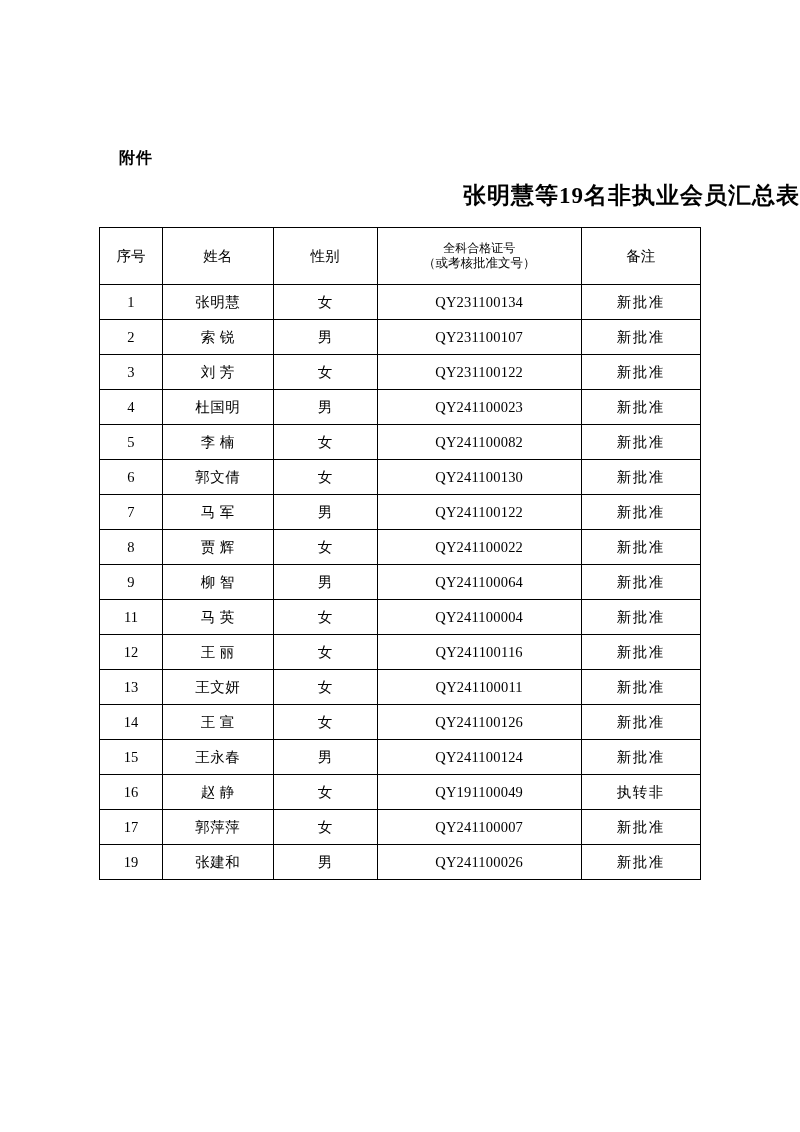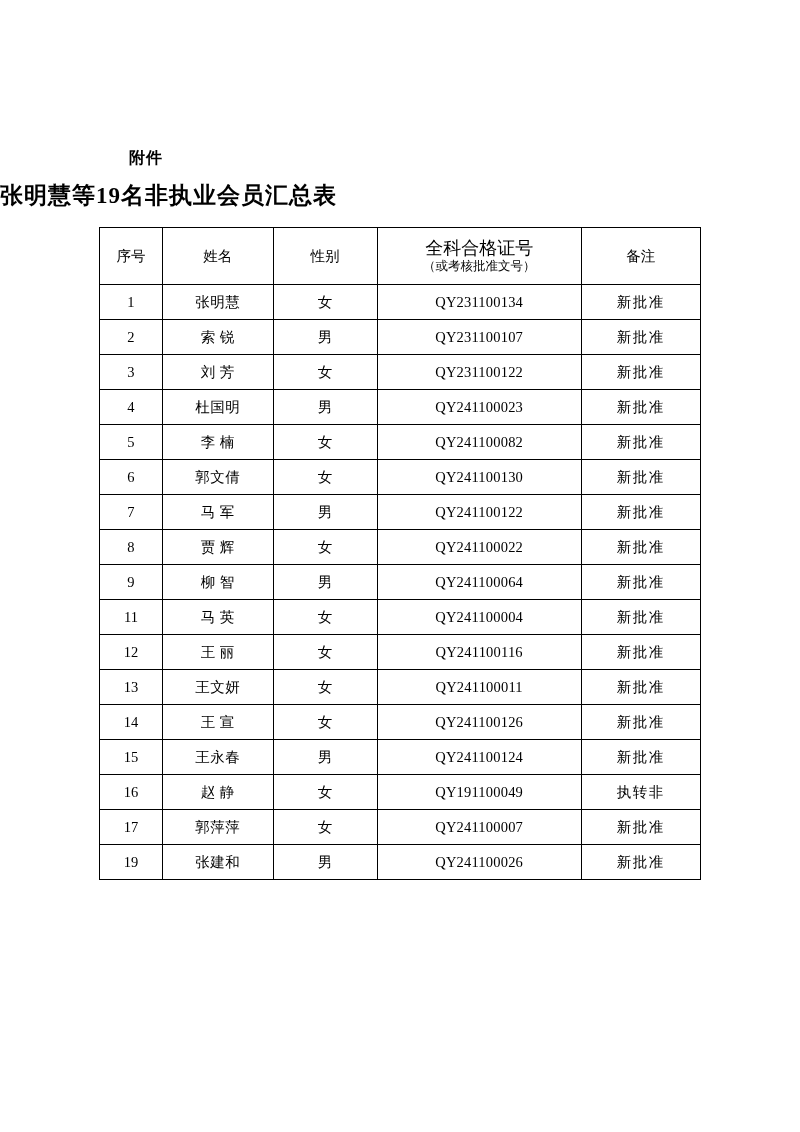--- a/index.html
+++ b/index.html
@@ -17,34 +17,34 @@
   }
   .page {
     position: absolute;
     left: 0;
     top: 0;
     width: 800px;
     height: 1132px;
   }
   .attachment-label {
     position: absolute;
-    left: 105px;
+    left: 95px;
     top: 148px;
     font-size: 16px;
     font-weight: bold;
     font-family: "Liberation Sans", "DejaVu Sans", sans-serif;
     letter-spacing: 1px;
     padding-left: 24px;
   }
   .doc-title {
     position: absolute;
     left: 0;
     top: 180px;
     width: 800px;
-    text-align: left;
+    text-align: right;
     font-size: 23px;
     font-weight: bold;
     font-family: "Liberation Serif", "DejaVu Serif", serif;
     letter-spacing: 1px;
   }
   .table-wrap {
     position: absolute;
     left: 99px;
     top: 227px;
     width: 602px;
@@ -70,21 +70,21 @@
     font-weight: normal;
   }
   col.c-idx { width: 58px; }
   col.c-name { width: 102px; }
   col.c-sex { width: 96px; }
   col.c-cert { width: 188px; }
   col.c-note { width: 110px; }
 
   .hdr-main {
     display: block;
-    font-size: 18px;
+    font-size: 12px;
   }
   .hdr-sub {
     display: block;
     font-size: 12.5px;
   }
   .name-cell {
     letter-spacing: 0.5px;
     margin-left: 14px;
   }
   .cert-cell {

